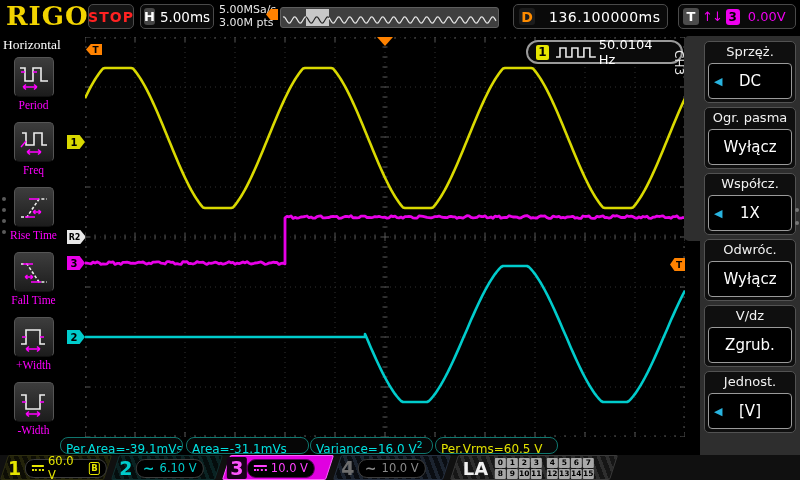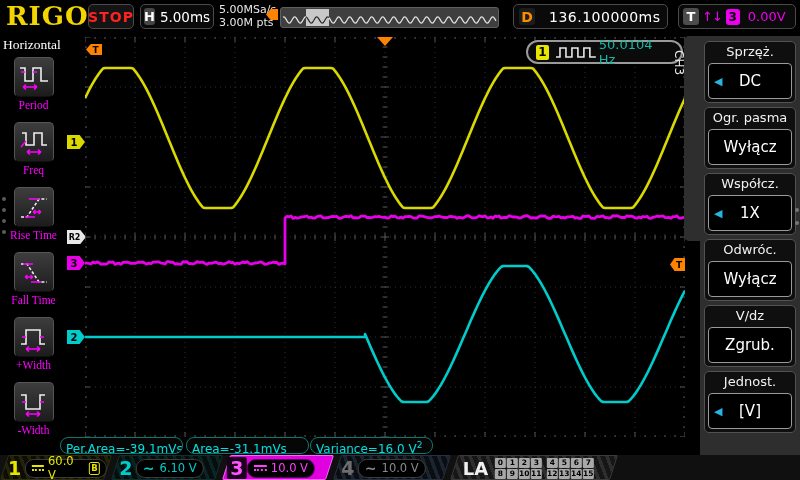--- a/index.html
+++ b/index.html
@@ -49,21 +49,21 @@
   #scope { position:absolute; left:85px; top:37px; width:600px; height:400px; background:#000; }
   .flag { position:absolute; font-weight:bold; color:#000; display:flex; align-items:center; justify-content:center; }
   .flag.right-pt { clip-path:polygon(0 0,70% 0,100% 50%,70% 100%,0 100%); padding-right:4px; }
   .flag.left-pt  { clip-path:polygon(30% 0,100% 0,100% 100%,30% 100%,0 50%); padding-left:3px; }
   #trig-tri { position:absolute; left:292px; top:0; width:0; height:0;
     border-left:8px solid transparent; border-right:8px solid transparent; border-top:9px solid #ff8200; }
   #counter-box { position:absolute; right:2px; top:3px; width:157px; height:24px; background:#0b0b0b;
     border:2px solid #9a9a9a; border-radius:12px; display:flex; align-items:center; padding:0 8px; }
   #counter-box .src { background:#e6e600; color:#000; font-weight:bold; font-size:12px;
     border-radius:2px; width:13px; height:15px; display:inline-flex; align-items:center; justify-content:center; }
-  #counter-box .val { color:#14b8a6; font-size:13px; margin-left:2px; }
+  #counter-box .val { color:#ffffff; font-size:13px; margin-left:2px; }
   
   #right-tab { position:absolute; left:684px; top:36px; width:18px; height:205px;
     background:#2e2e2e; border-radius:5px 0 0 5px; }
   #right-tab span { position:absolute; left:2px; top:14px; color:#e8e8e8; font-size:12px;
     transform:rotate(90deg); transform-origin:left top; white-space:nowrap; display:block; }
   #right-panel { position:absolute; left:700px; top:36px; width:100px; height:420px; background:#2e2e2e; }
   .menu-entry { position:absolute; left:4px; width:92px; height:62px; background:#0f0f0f;
     border:1px solid #525252; border-radius:5px; cursor:pointer; }
   .m-title { display:block; text-align:center; color:#f2f2f2; font-size:13px; padding-top:2px; white-space:nowrap; }
   .m-value { position:absolute; left:3px; right:3px; bottom:3px; height:36px; background:#000;
@@ -309,20 +309,22 @@
         <i></i>
       </div>
   </div>
 
   <div class="meas cyan" style="left:60px;width:123px">
     <span>Per.Area=-39.1mVs</span><sup></sup></div>
   <div class="meas cyan" style="left:186px;width:123px">
     <span>Area=-31.1mVs</span><sup></sup></div>
   <div class="meas cyan" style="left:310px;width:123px">
     <span>Variance=16.0 V</span><sup>2</sup></div>
+  <div class="meas yellow" style="left:435px;width:123px">
+    <span>Per.Vrms=60.5 V</span><sup></sup></div>
 
   <div id="bottom-bar">
 
     <div class="chcell hatch-y" style="left:4px;width:104px">
       <div class="inner">
         <span class="bignum" style="color:#e6e600">1</span>
         <span class="capsule" style="color:#e6e600">
           <span class="dc-icon">
               <span class="l1"></span>
               <span class="l2"></span>

